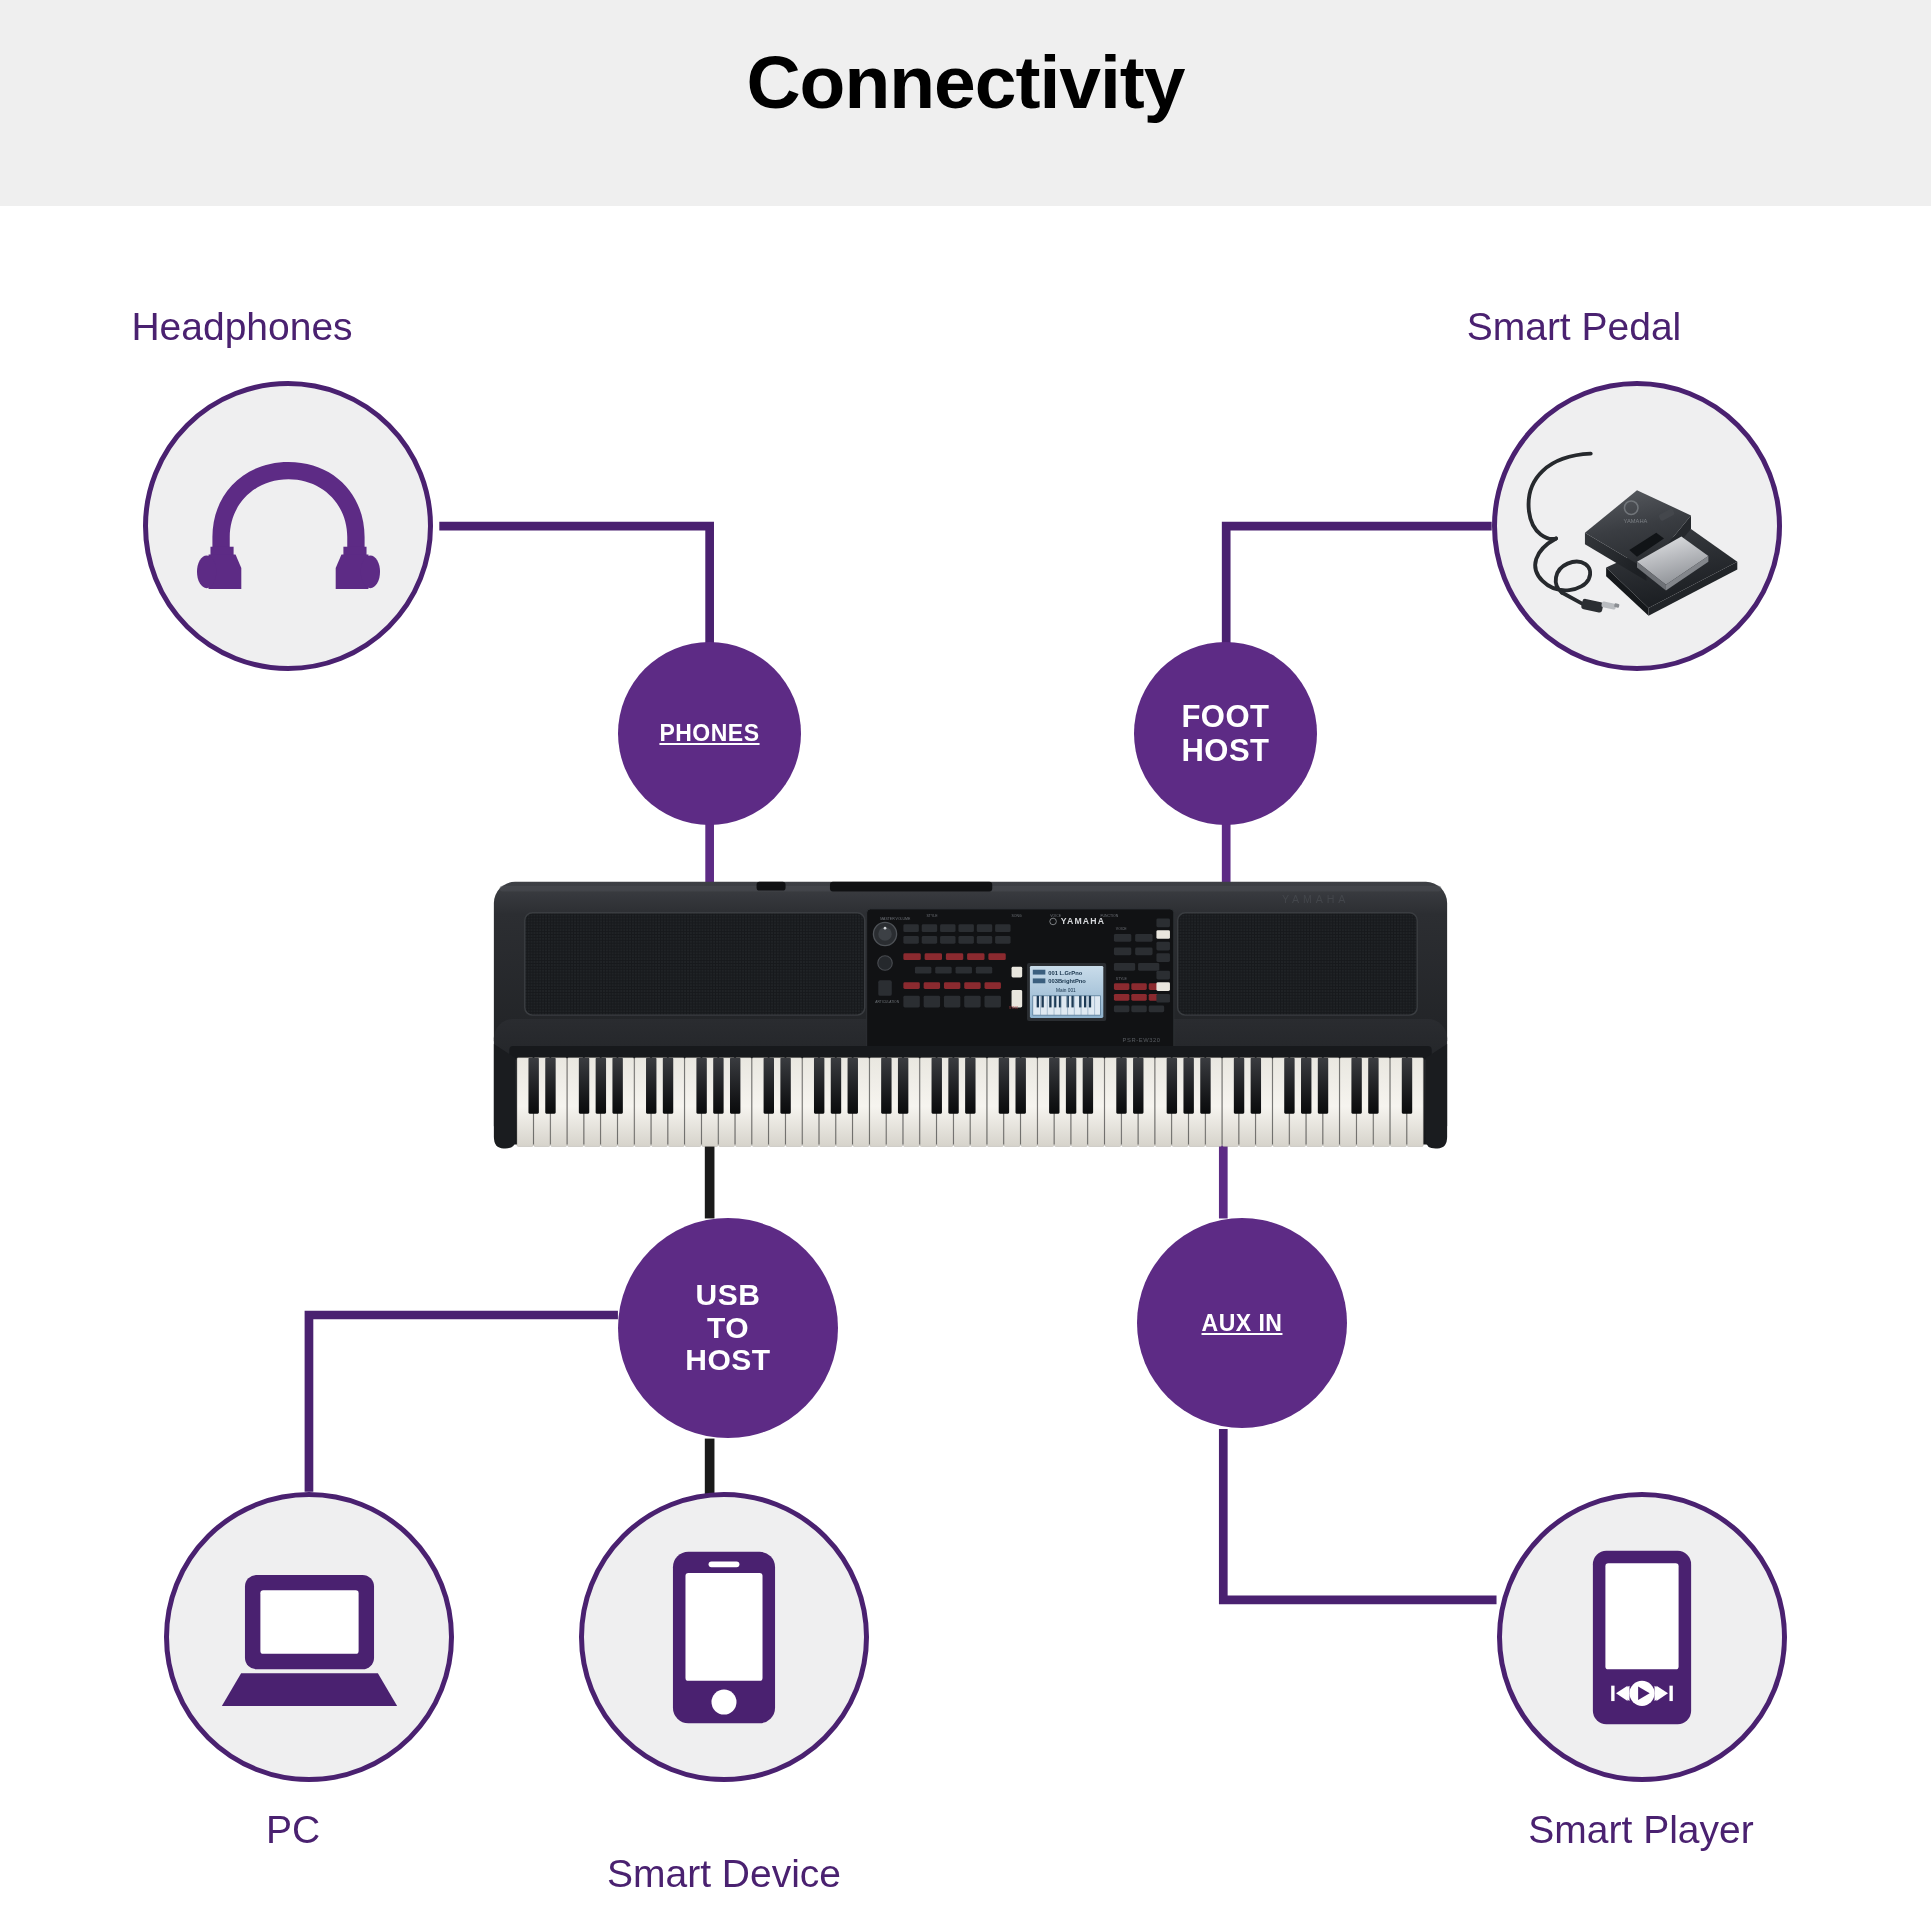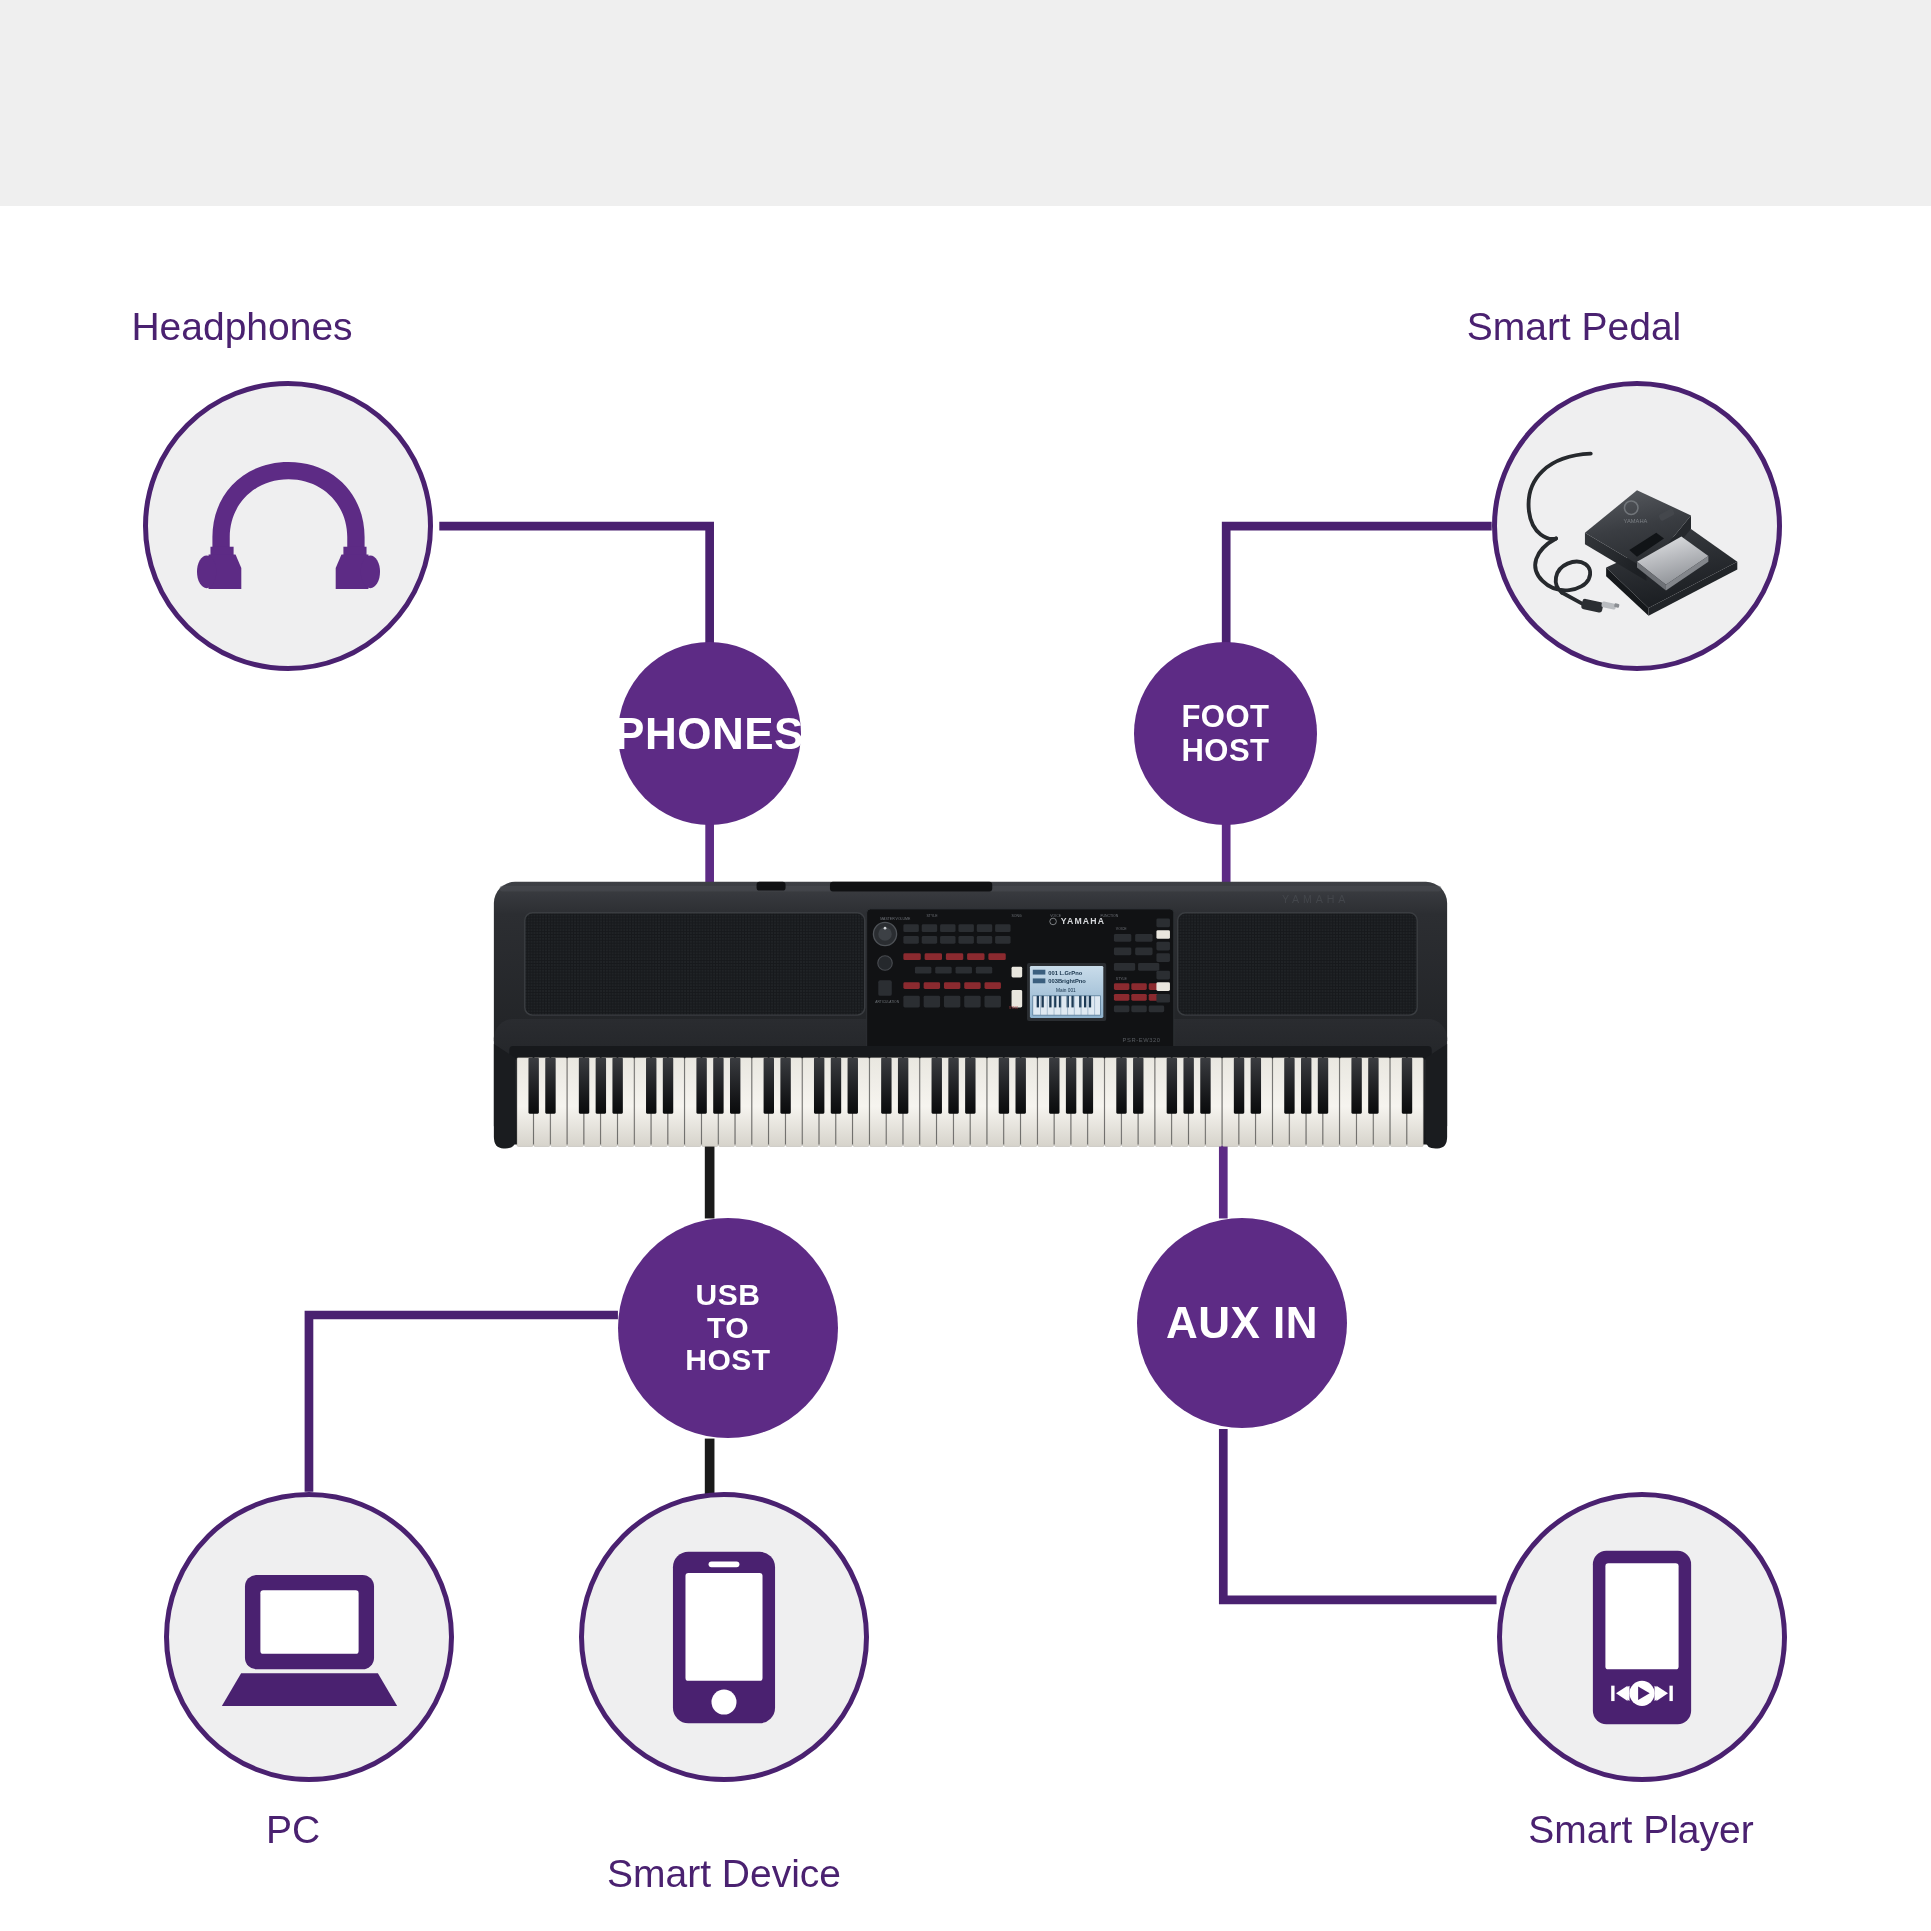--- a/index.html
+++ b/index.html
@@ -56,31 +56,32 @@
   }
   .badge-text {
     color: #ffffff;
     font-weight: bold;
     text-align: center;
     line-height: 1.08;
     letter-spacing: 0.5px;
   }
   .badge-text.sz1 { font-size: 30px; }
   .badge-text.sz2 { font-size: 31px; }
-  .badge-text.sz3 { font-size: 44px; }
+  .badge-text.sz3 { font-size: 23px; text-decoration: underline; }
 
   
   #keyboard { position: absolute; left: 490px; top: 874px; width: 961px; height: 290px; z-index: 4; }
 </style>
 </head>
 <body>
 
 <div id="stage">
 
   <div class="header-band"></div>
+  <div class="header-title">Connectivity</div>
 
   <svg id="wires" viewBox="0 0 2000 2000" xmlns="http://www.w3.org/2000/svg">
     <g fill="none" stroke="#4A2170" stroke-width="9" stroke-linecap="butt">
 
       <path d="M 455 545 H 735 V 700"></path>
 
       <path d="M 1545 545 H 1270 V 700"></path>
 
       <path d="M 640 1362 H 320 V 1545"></path>
 

